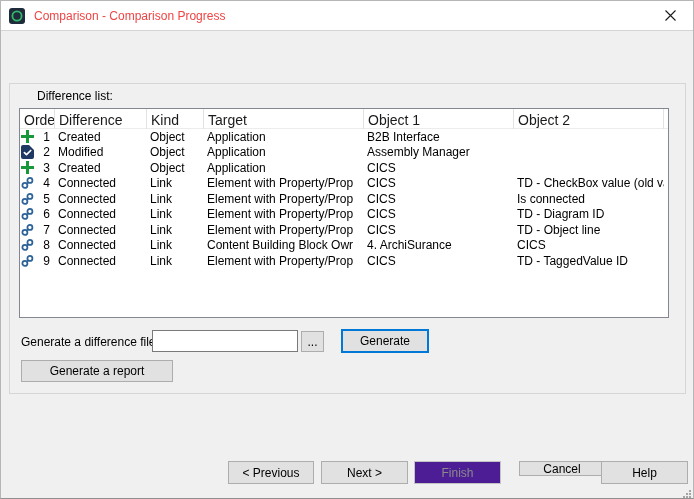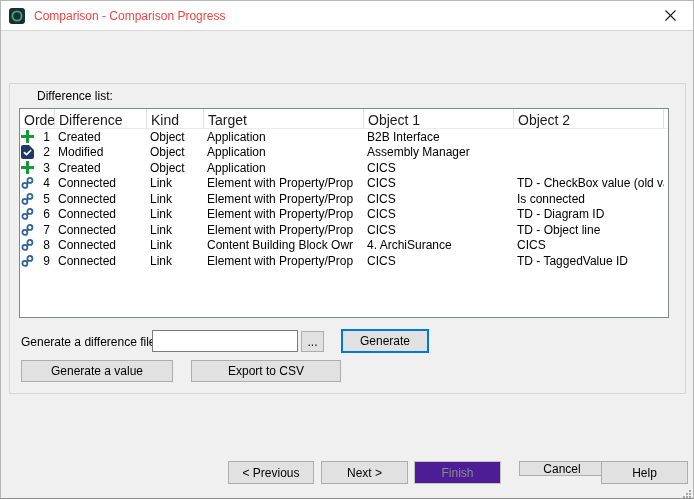--- a/index.html
+++ b/index.html
@@ -275,22 +275,21 @@
           <div class="c c-obj2">TD - TaggedValue ID</div>
         </div>
       </div>
   </div>
 
   <div class="gen-label">Generate a difference file:</div>
   <input class="gen-input" type="text" value="" style="">
   <button class="btn browse-btn">...</button>
   <button class="btn generate-btn">Generate</button>
 
-  <button class="btn report-btn">Generate a value</button>
-  <button class="btn export-btn">Export to CSV</button>
+  <button class="btn report-btn">Generate a report</button>
 
   <button class="btn prev-btn">&lt; Previous</button>
   <button class="btn next-btn">Next &gt;</button>
   <button class="btn finish-btn" disabled="">Finish</button>
   <button class="btn cancel-btn">Cancel</button>
   <button class="btn help-btn">Help</button>
 
   <span class="grip">
     <svg width="9" height="9" viewBox="0 0 9 9">
       <g fill="#a5a5a5">

